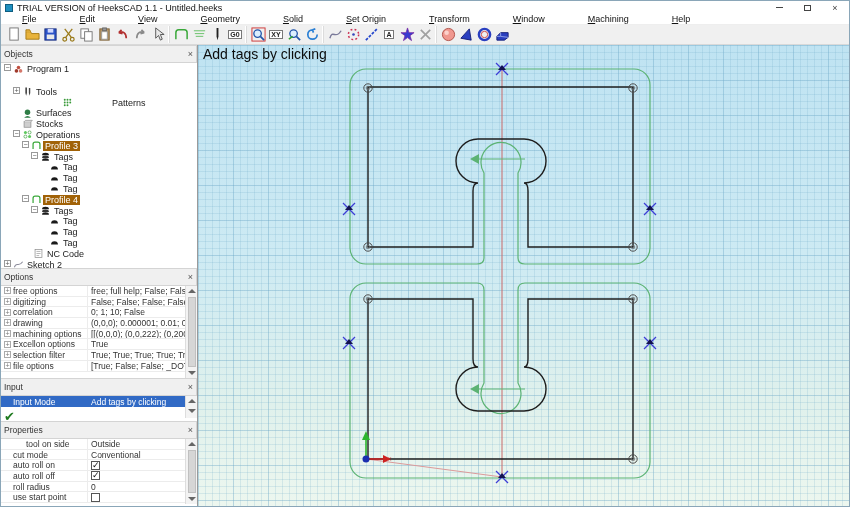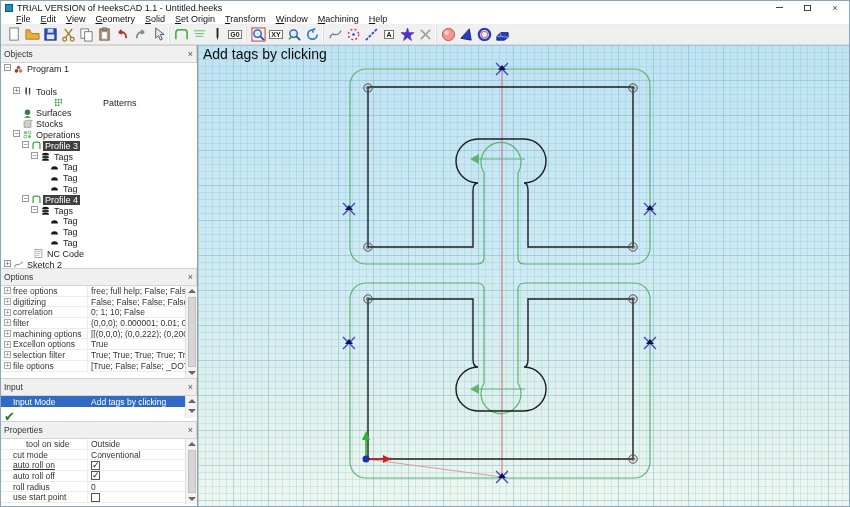--- a/index.html
+++ b/index.html
@@ -11,21 +11,21 @@
   }
   
   .titlebar { height:13px; background:#fff; display:flex; align-items:center; padding-left:4px; }
   .app-icon { width:8px; height:8px; background:#1d8fbf; border:1px solid #0e5d80; margin-right:4px; flex:none; }
   .title-text { font-size:9px; color:#111; white-space:nowrap; }
   .win-btns { margin-left:auto; display:flex; height:13px; }
   .win-btn { width:28px; display:flex; align-items:center; justify-content:center; color:#444; font-size:9px; cursor:default; }
   .glyph-min { width:7px; height:1px; background:#444; display:inline-block; }
   .glyph-max { width:7px; height:6px; border:1px solid #444; display:inline-block; }
   
-  .menubar { height:11px; background:#fff; display:flex; align-items:center; padding-left:10px; border-bottom:1px solid #eee; }
+  .menubar { height:11px; background:#fff; display:flex; align-items:center; padding-left:16px; border-bottom:1px solid #eee;gap:33px; }
   .menu-item { padding:0 5px; font-size:9px; color:#111; white-space:nowrap; }
   .menu-item u { text-decoration:underline; }
   
   .toolbar { height:20px; background:#f0f0f0; display:flex; align-items:center; border-bottom:1px solid #d9d9d9; padding-left:2px; }
   .tb-group { display:flex; align-items:center; padding:0 2px; border-left:1px solid #dcdcdc; box-shadow:-1px 0 0 #fff; }
   .tb-group:first-child { border-left:none; box-shadow:none; }
   .tb-btn { width:18px; height:17px; display:flex; align-items:center; justify-content:center; }
   .tb-txt { font-size:7px; font-weight:bold; border:1px solid #777; padding:0 1px; background:#fff; color:#222; }
   
   .main { display:flex; height:463px; }
@@ -34,21 +34,21 @@
   .panel-header { height:18px; background:#f0f0f0; border:1px solid #d4d4d4; border-left:none; display:flex; align-items:center; padding:0 3px; flex:none; }
   .panel-title { font-size:8.5px; color:#333; }
   .panel-close { margin-left:auto; font-size:9px; color:#555; line-height:9px; }
   .tree { height:205px; overflow:hidden; flex:none; padding-top:1px; }
   .tree-row { height:10.8px; display:flex; align-items:flex-start; white-space:nowrap; }
   .expander { width:7px; height:7px; border:1px solid #999; background:#fff; color:#555;
               font-size:7px; line-height:5px; text-align:center; margin-right:2px; flex:none; }
   .expander.none { visibility:hidden; }
   .tree-icon { width:11px; height:10px; margin-right:1px; flex:none; display:flex; align-items:center; justify-content:center; }
   .tree-label { font-size:9px; padding:0 2px; }
-  .tree-label.selected { background:#404040; color:#fff; }
+  .tree-label.selected { background:#a16207; color:#fff; }
   
   .grid-panel { position:relative; }
   .grid-rows { position:absolute; left:0; top:0; right:12px; bottom:0; overflow:hidden; }
   .grid-row { display:flex; height:10.7px; border-bottom:1px solid #ececec; align-items:center; }
   .grid-name { width:86px; flex:none; padding-left:3px; display:flex; align-items:center; overflow:hidden; white-space:nowrap; color:#333; font-size:8.5px; }
   .grid-val { flex:1; border-left:1px solid #ececec; padding-left:3px; overflow:hidden; white-space:nowrap; color:#333; font-size:8.5px; height:100%; display:flex; align-items:center; }
   .row-expander { width:7px; height:7px; border:1px solid #aaa; font-size:7px; line-height:5px; text-align:center; color:#777; margin-right:2px; flex:none; background:#fff; }
   .scrollbar { position:absolute; right:0; top:0; bottom:0; width:12px; background:#f3f3f3; border-left:1px solid #ddd; display:flex; flex-direction:column; align-items:center; }
   .sb-up, .sb-down { width:0; height:0; border-left:4px solid transparent; border-right:4px solid transparent; margin:3px 0; }
   .sb-up { border-bottom:4px solid #666; }
@@ -298,21 +298,21 @@
         <div class="tree-row" style="padding-left: 12px; margin-top: 12px;">
           <span class="expander">+</span>
           <span class="tree-icon">
             <svg width="15" height="15" viewBox="0 0 16 16">
               <path d="M5,2 h2 v8 l-1,4 l-1,-4 z" fill="#222"></path>
               <path d="M10,3 h2 v7 l-1,4 l-1,-4 z" fill="#444"></path>
             </svg>
           </span>
           <span class="tree-label">Tools</span>
         </div>
-        <div class="tree-row" style="padding-left: 7px; gap: 36px;">
+        <div class="tree-row" style="padding-left: 16px; gap: 36px;">
           <span class="expander none"></span>
           <span class="tree-icon">
             <svg width="15" height="15" viewBox="0 0 16 16">
               <g fill="#3a9a3a">
                 <circle cx="4" cy="4" r="1.4"></circle>
                 <circle cx="8" cy="4" r="1.4"></circle>
                 <circle cx="12" cy="4" r="1.4"></circle>
                 <circle cx="4" cy="8" r="1.4"></circle>
                 <circle cx="8" cy="8" r="1.4"></circle>
                 <circle cx="12" cy="8" r="1.4"></circle>
@@ -506,21 +506,21 @@
           <div class="grid-row">
             <span class="grid-name">
               <span class="row-expander">+</span>
               <span>correlation</span>
             </span>
             <span class="grid-val">0; 1; 10; False</span>
           </div>
           <div class="grid-row">
             <span class="grid-name">
               <span class="row-expander">+</span>
-              <span>filter</span>
+              <span>drawing</span>
             </span>
             <span class="grid-val">(0,0,0); 0.000001; 0.01; 0; Fals</span>
           </div>
           <div class="grid-row">
             <span class="grid-name">
               <span class="row-expander">+</span>
               <span>machining options</span>
             </span>
             <span class="grid-val">[[(0,0,0); (0,0,222); (0,200,0);</span>
           </div>
@@ -577,21 +577,21 @@
       <div class="grid-rows" id="props-rows">
           <div class="grid-row">
             <span class="grid-name" style="padding-left: 25px;">tool on side</span>
             <span class="grid-val">Outside</span>
           </div>
           <div class="grid-row">
             <span class="grid-name" style="padding-left: 12px;">cut mode</span>
             <span class="grid-val">Conventional</span>
           </div>
           <div class="grid-row">
-            <span class="grid-name" style="padding-left: 12px; text-decoration: underline;">auto roll on</span>
+            <span class="grid-name" style="padding-left: 12px;">auto roll on</span>
             <span class="grid-val">
               <span class="checkbox checked"></span>
             </span>
           </div>
           <div class="grid-row">
             <span class="grid-name" style="padding-left: 12px;">auto roll off</span>
             <span class="grid-val">
               <span class="checkbox checked"></span>
             </span>
           </div>

